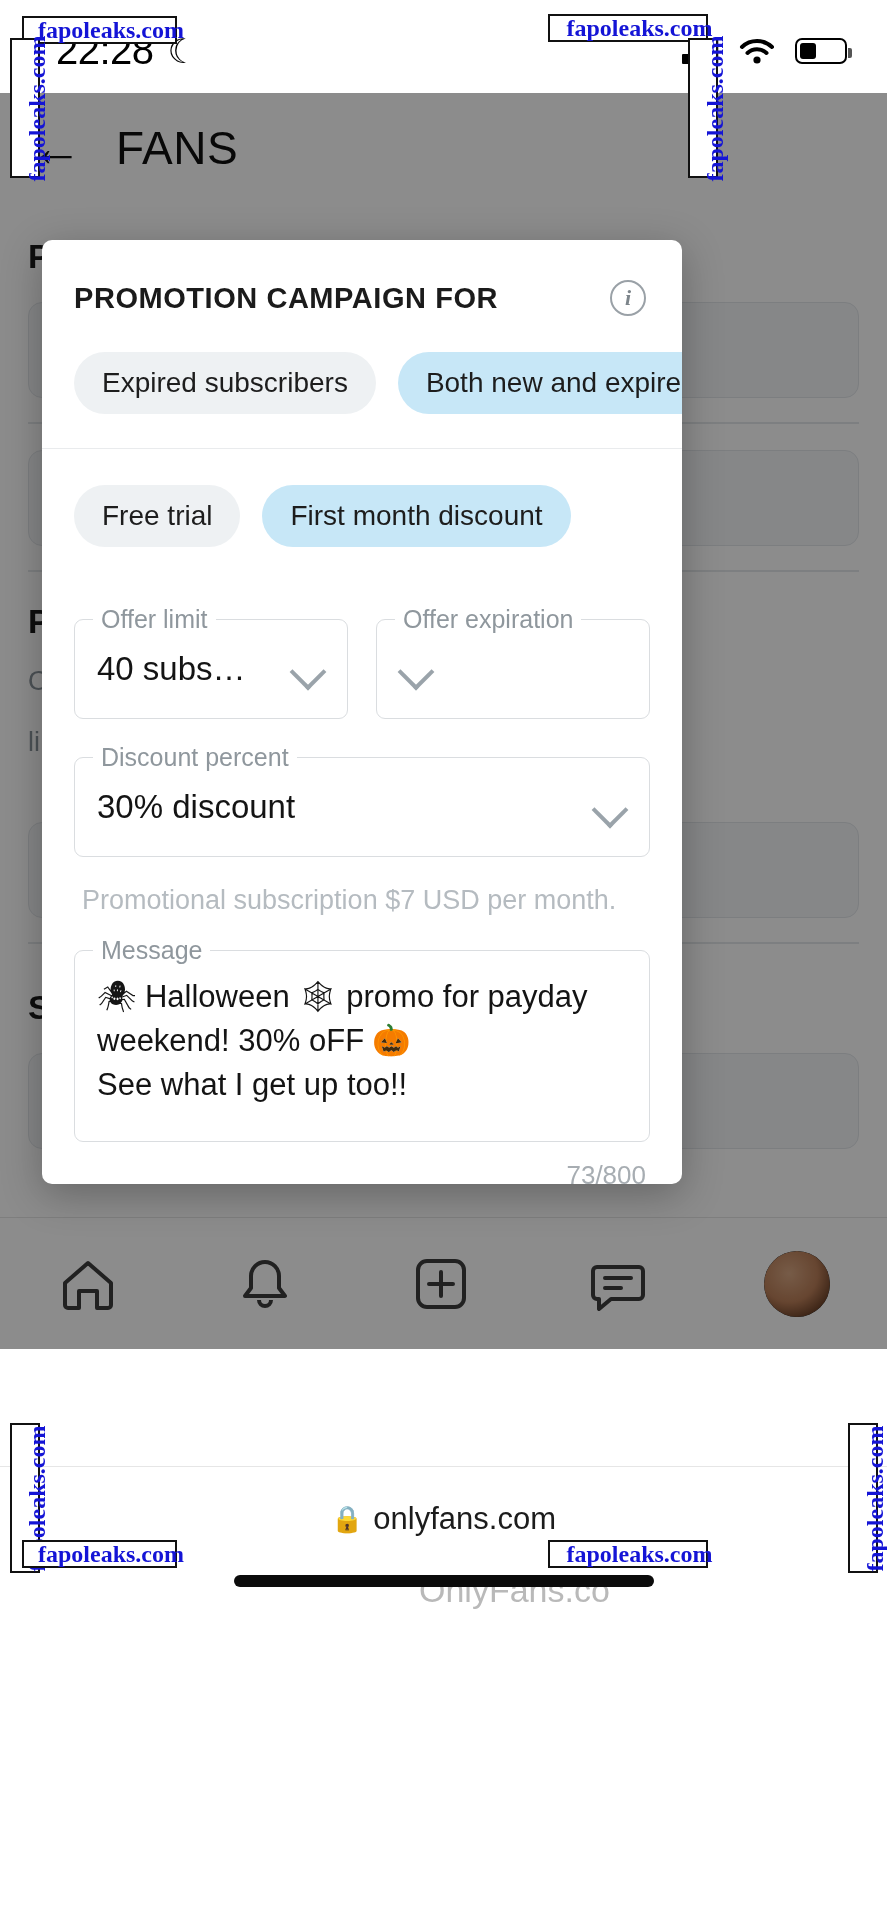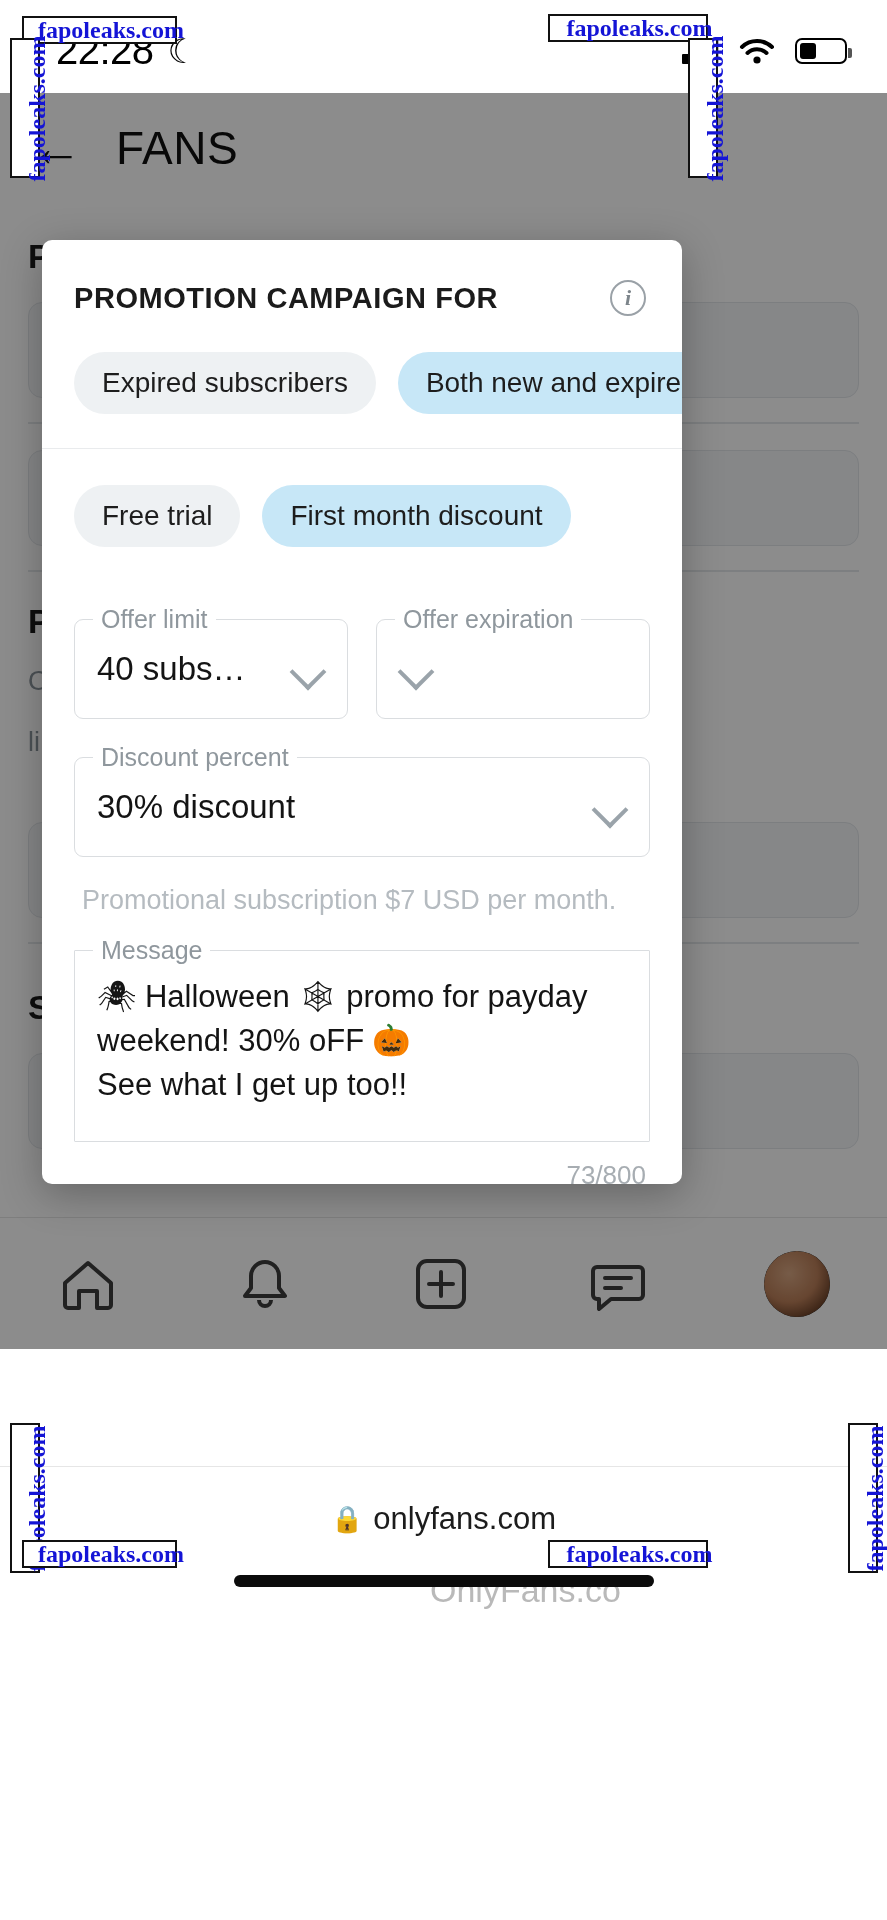--- a/index.html
+++ b/index.html
@@ -193,21 +193,21 @@
 
   .note {
     padding: 28px 32px 0 40px;
     font-size: 27px; color: #b5bbc0;
   }
 
   .msgbox {
     position: relative;
     margin: 34px 32px 0 32px;
     border: 1.6px solid #dadde0;
-    border-radius: 1px;
+    border-radius: 9px;
     padding: 24px 22px 26px 22px;
     min-height: 192px;
   }
   .msg-text {
     font-size: 31px; color: #141414; line-height: 1.42;
     white-space: pre-wrap;
   }
   .counter {
     text-align: right;
     padding: 18px 36px 0 0;
@@ -231,21 +231,21 @@
     gap: 10px;
   }
   .lock-icon { font-size: 26px; color: #3c3c3c; }
   .url-text { font-size: 31px; color: #1c1c1c; }
   .homebar {
     position: absolute; left: 50%; transform: translateX(-50%);
     top: 226px; width: 420px; height: 12px;
     background: #0b0b0b; border-radius: 7px;
   }
   .ghost-brand {
-    position: absolute; left: 430px; top: 222px;
+    position: absolute; left: 419px; top: 222px;
     font-size: 34px; color: #b9b9b9; white-space: nowrap;
   }
 
   
   .wm {
     position: absolute;
     background: #ffffff;
     border: 2px solid #111;
     color: #1414d6;
     font-family: "Liberation Serif", serif;

